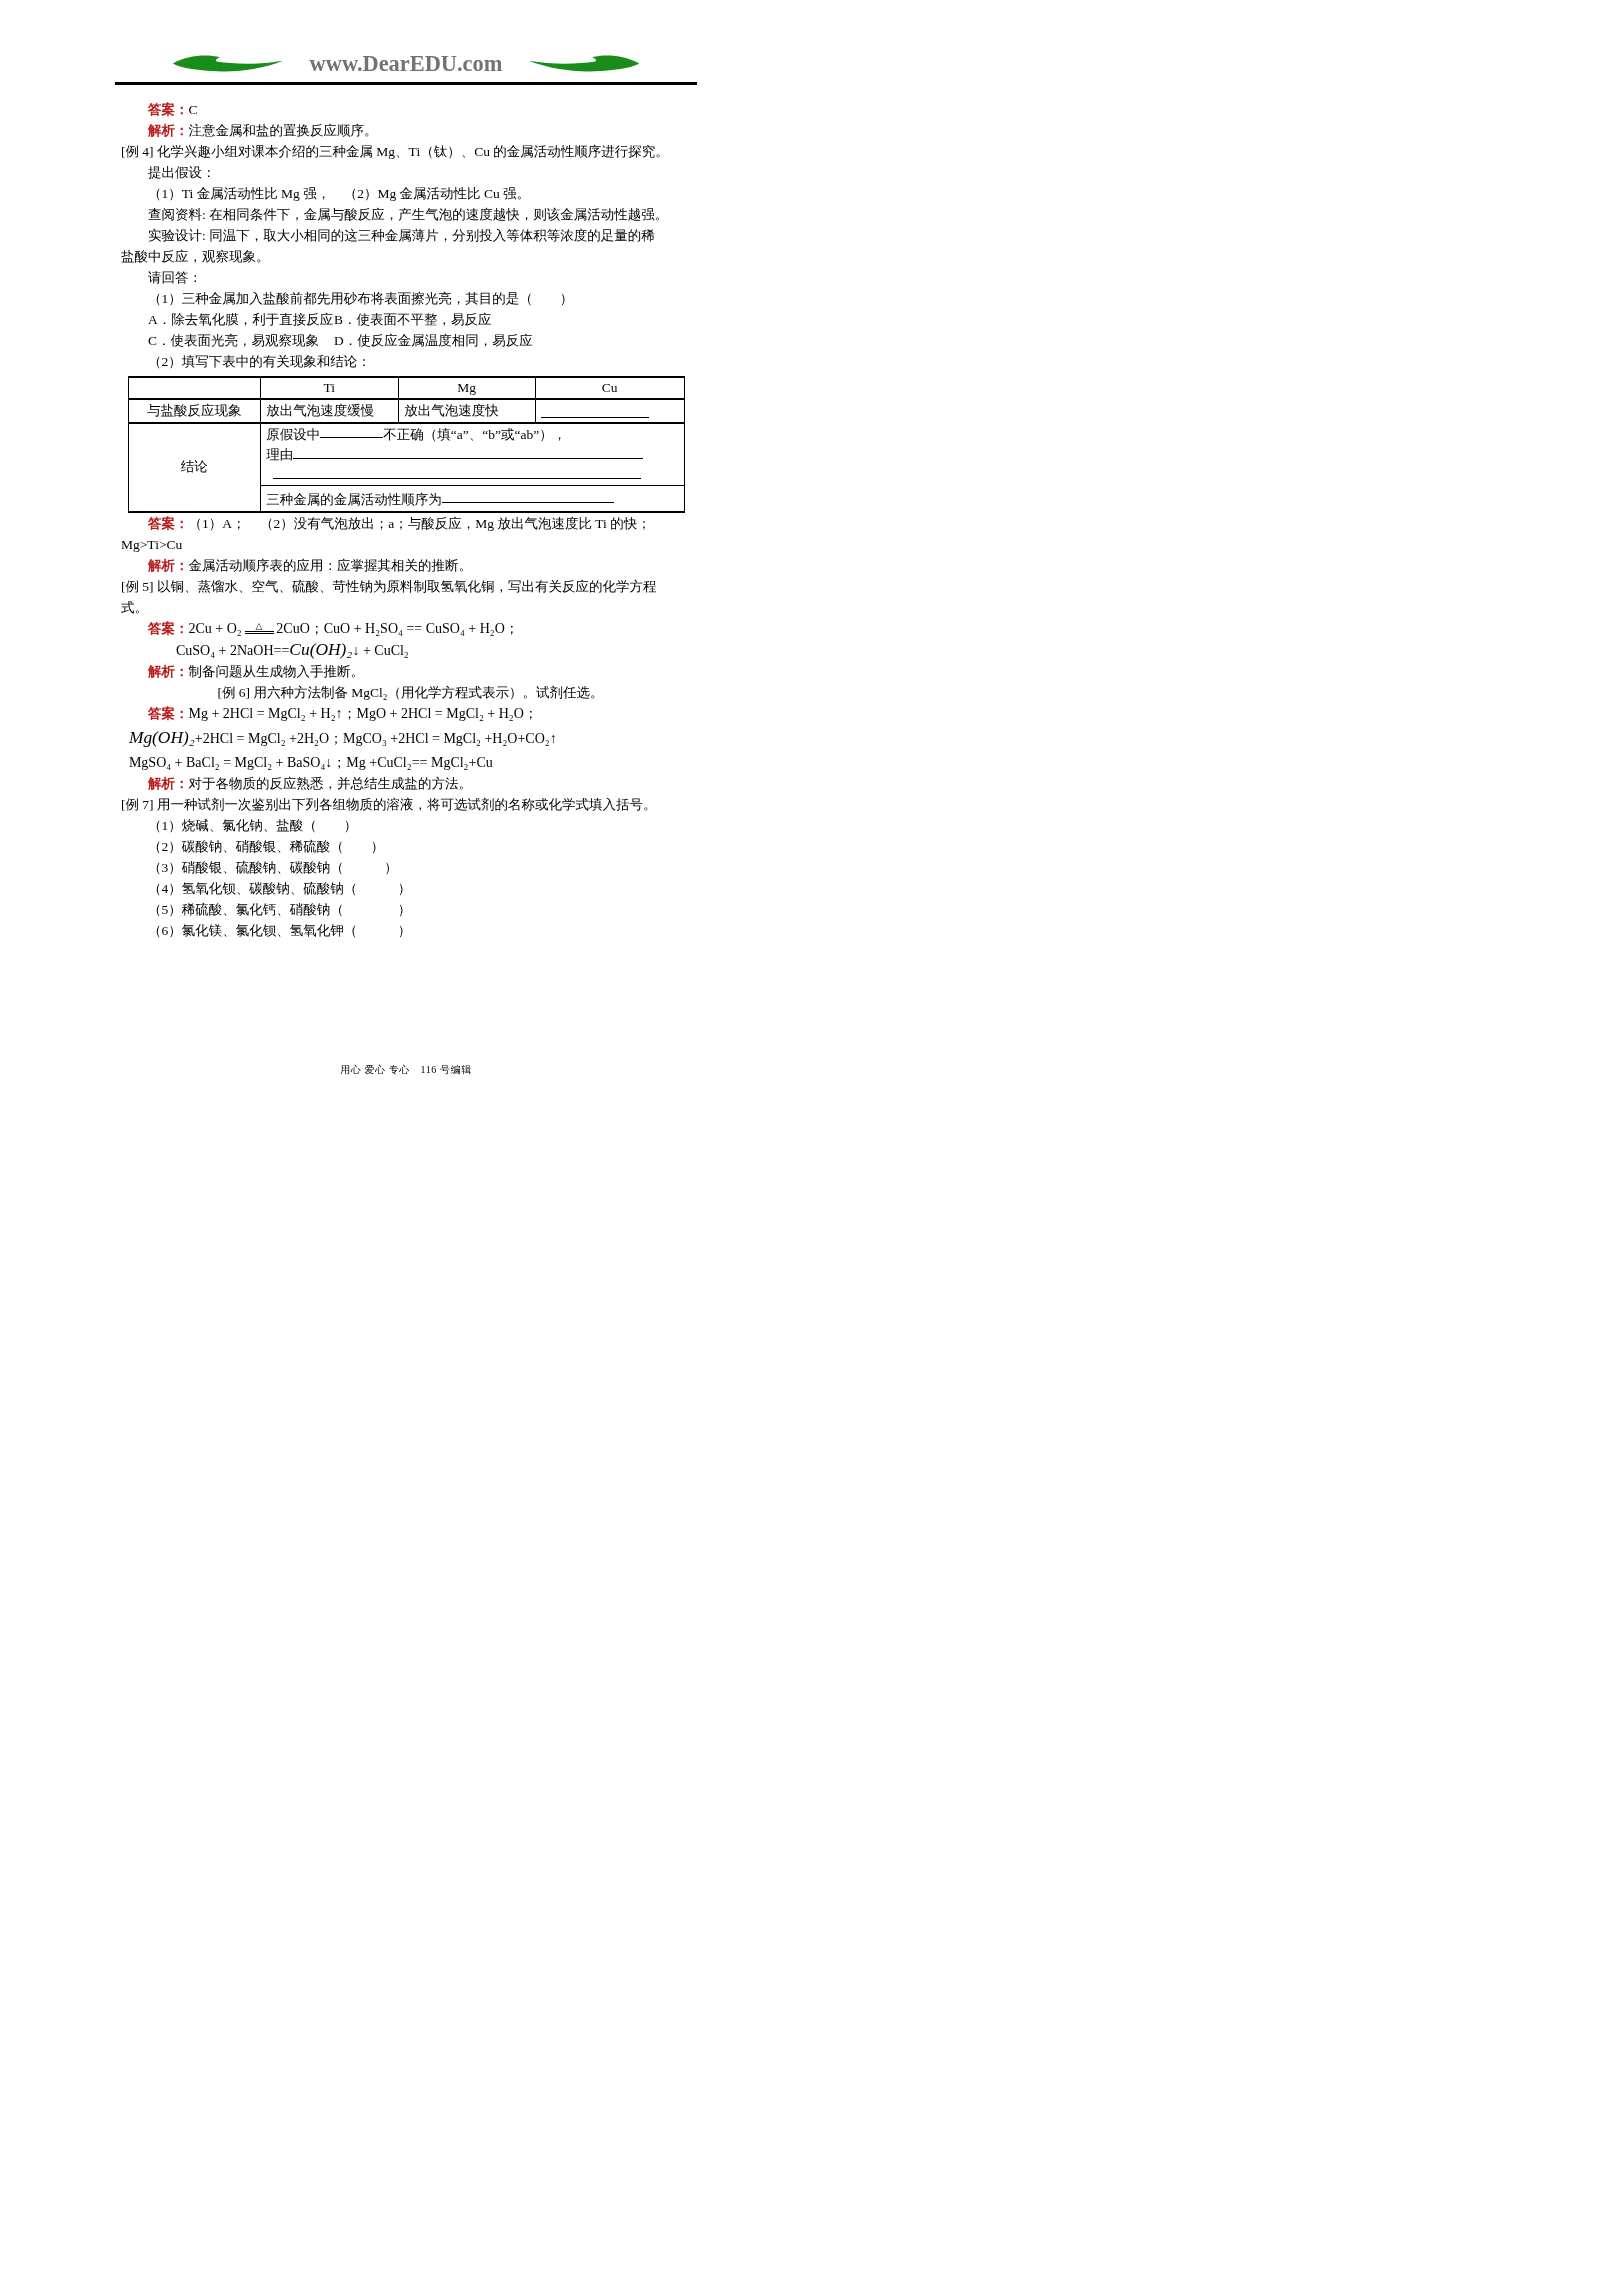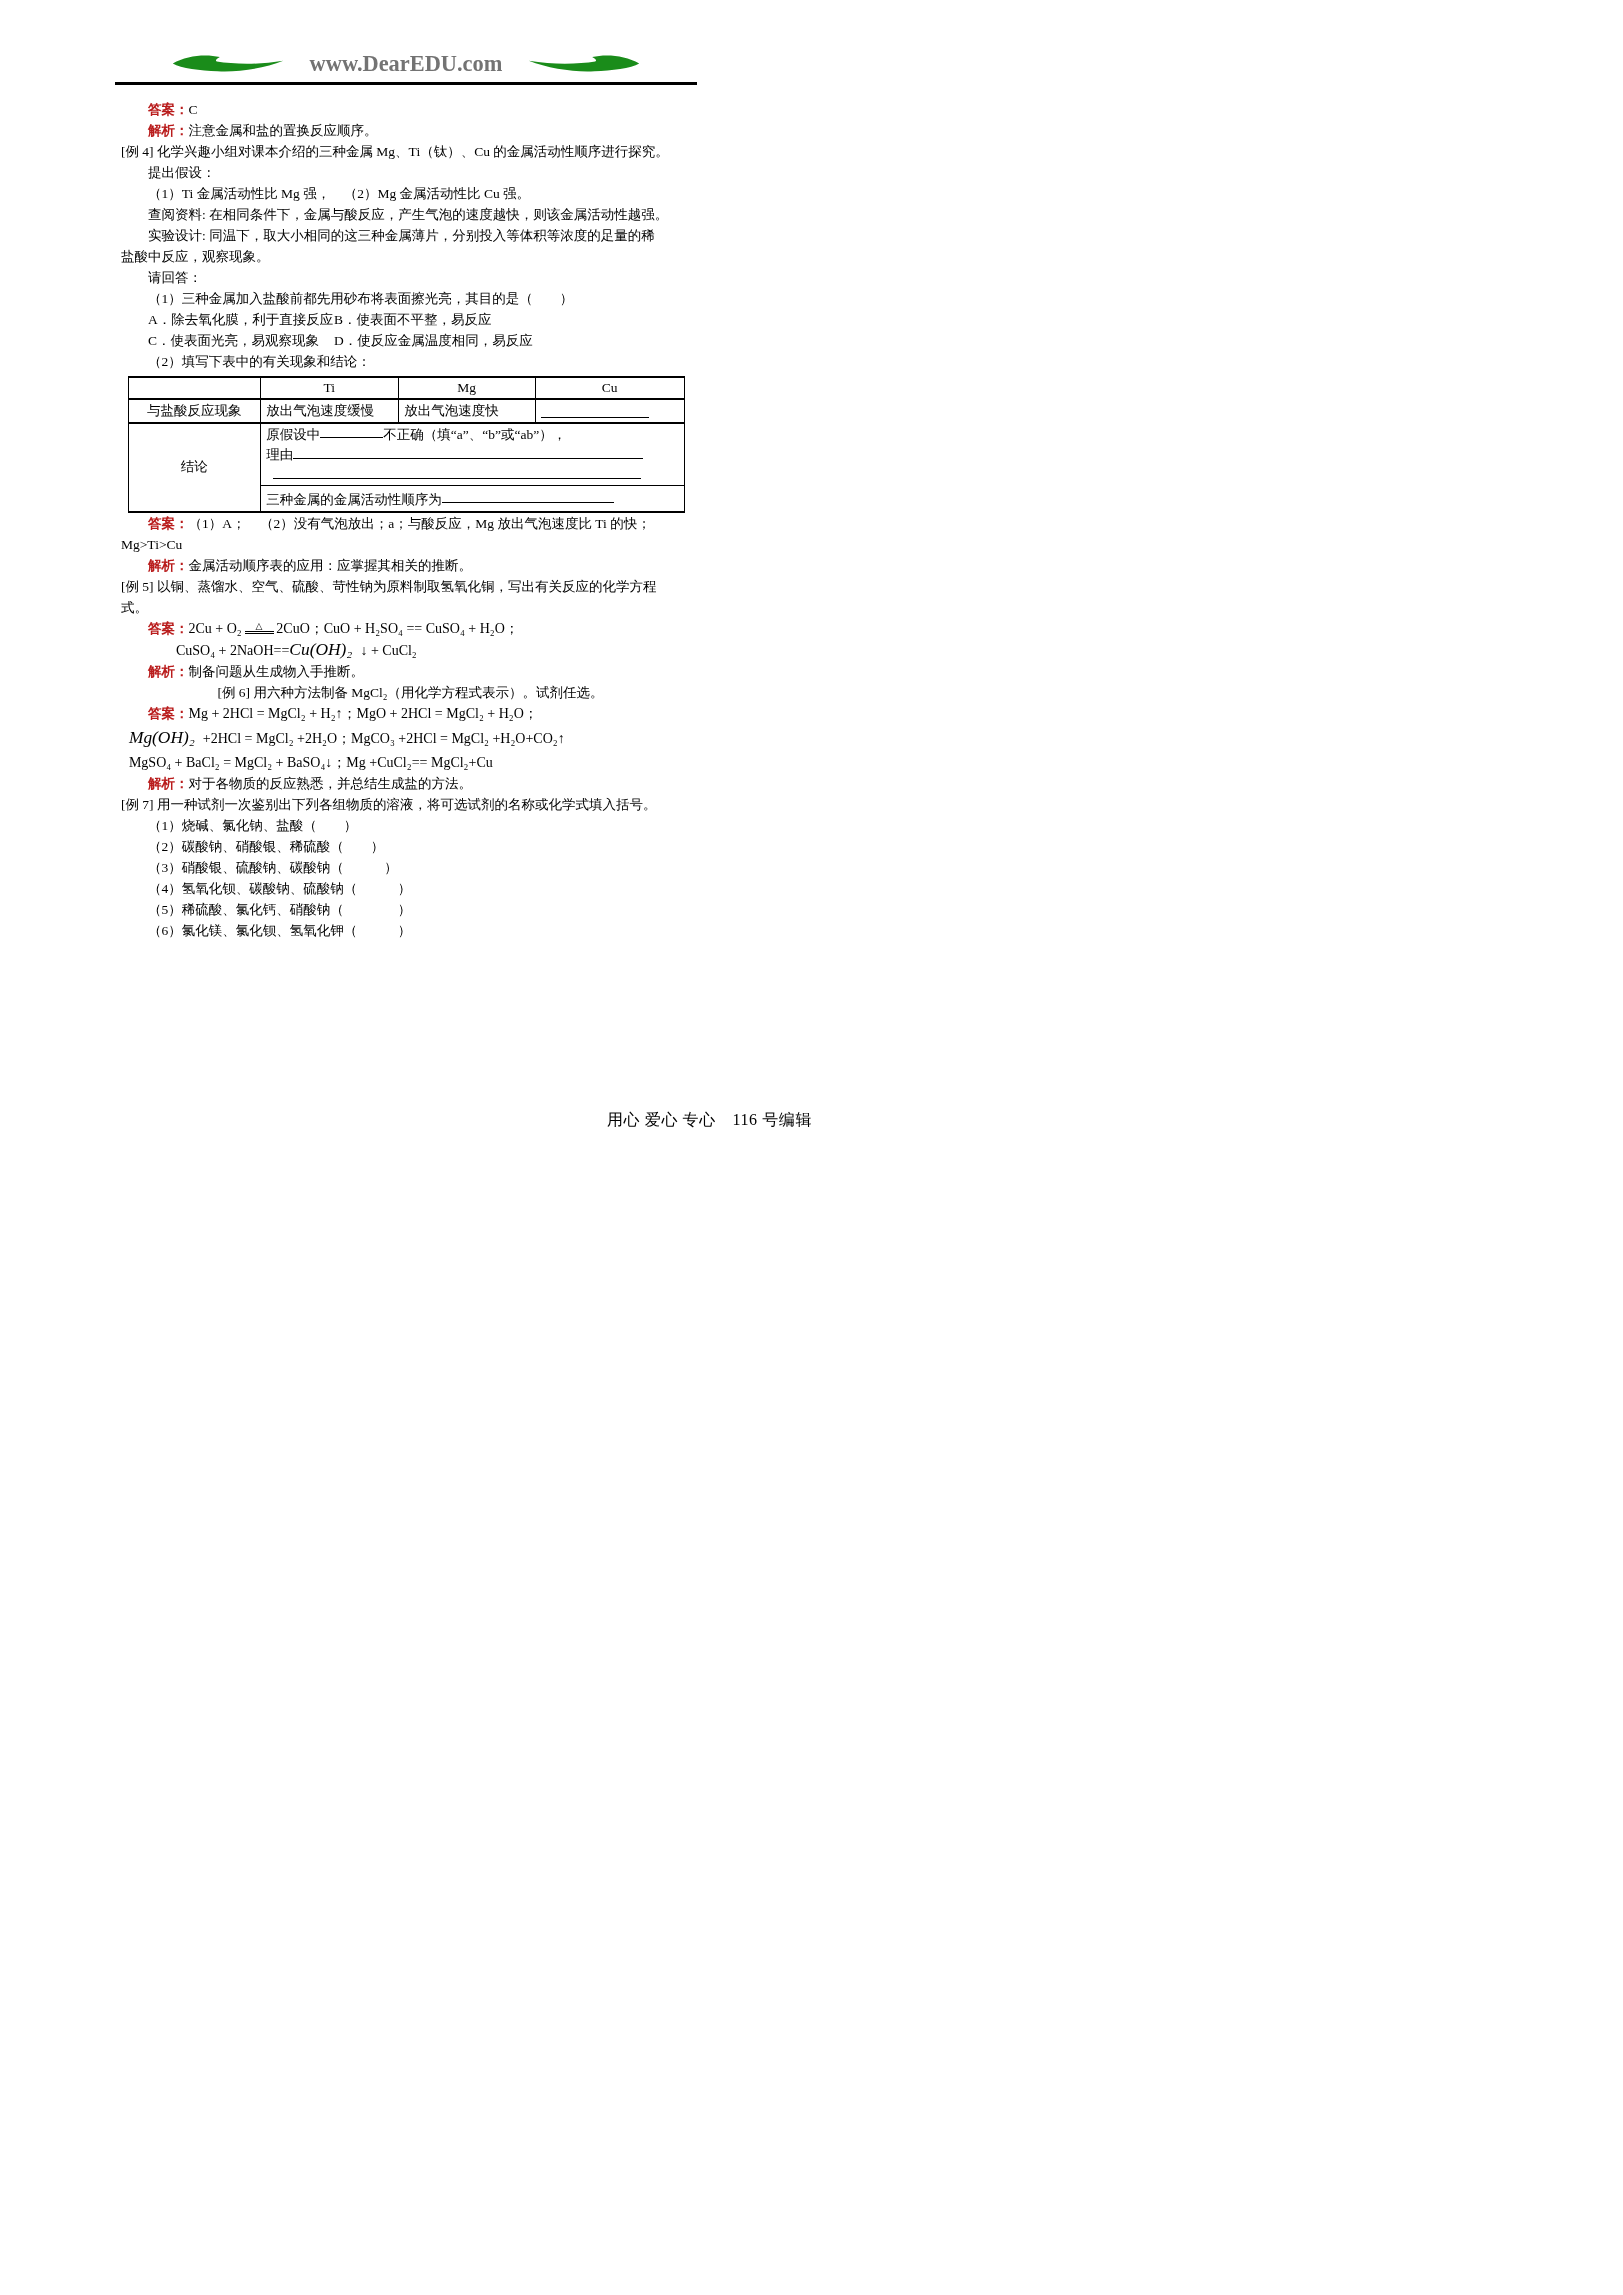--- a/index.html
+++ b/index.html
@@ -45,28 +45,28 @@
   .b300{width:172px;}
   .ans4{margin-top:13.5px;}
   
   .eqline{line-height:22.4px;}
   .eq{font-size:14px;}
   .eq5{margin-top:7.9px;}
   .eq2line{line-height:25px;padding-left:55px;}
   .ml14{padding-left:7.9px;}
   .mt6{margin-top:3.4px;}
   .feq{font-family:"Liberation Serif","DejaVu Serif",serif;font-style:italic;
-       font-size:17.4px;margin-right:8px;}
+       font-size:17.4px;margin-right:0;}
   .heat{display:inline-flex;flex-direction:column;align-items:center;
         vertical-align:middle;margin:0 2.8px;position:relative;top:-1.7px;}
   .heat .tri{font-size:9px;line-height:8.4px;}
   .heat .bar{width:29px;height:1.7px;border-top:1.1px solid #000;border-bottom:1.1px solid #000;margin-top:0.6px;}
   
-  .ftr{position:absolute;top:1063px;left:0;width:100%;text-align:right;
-       font-size:16px;letter-spacing:0.6px;margin-top:47px;}
+  .ftr{position:absolute;top:1063px;left:0;width:100%;text-align:center;
+       font-size:10px;letter-spacing:0.6px;}
 </style>
 </head>
 <body>
 
 <div class="page">
 
   <header class="hdr">
     <div class="logo-row">
       <svg class="sw" viewBox="0 0 300 60">
         <path d="M2,28 C 40,6 92,2 128,11 C 120,16 114,20 120,23 C 165,30 232,32 298,21 C 245,42 175,52 122,49 C 76,46 24,42 2,28 Z" fill="#1a8c1a"></path>

